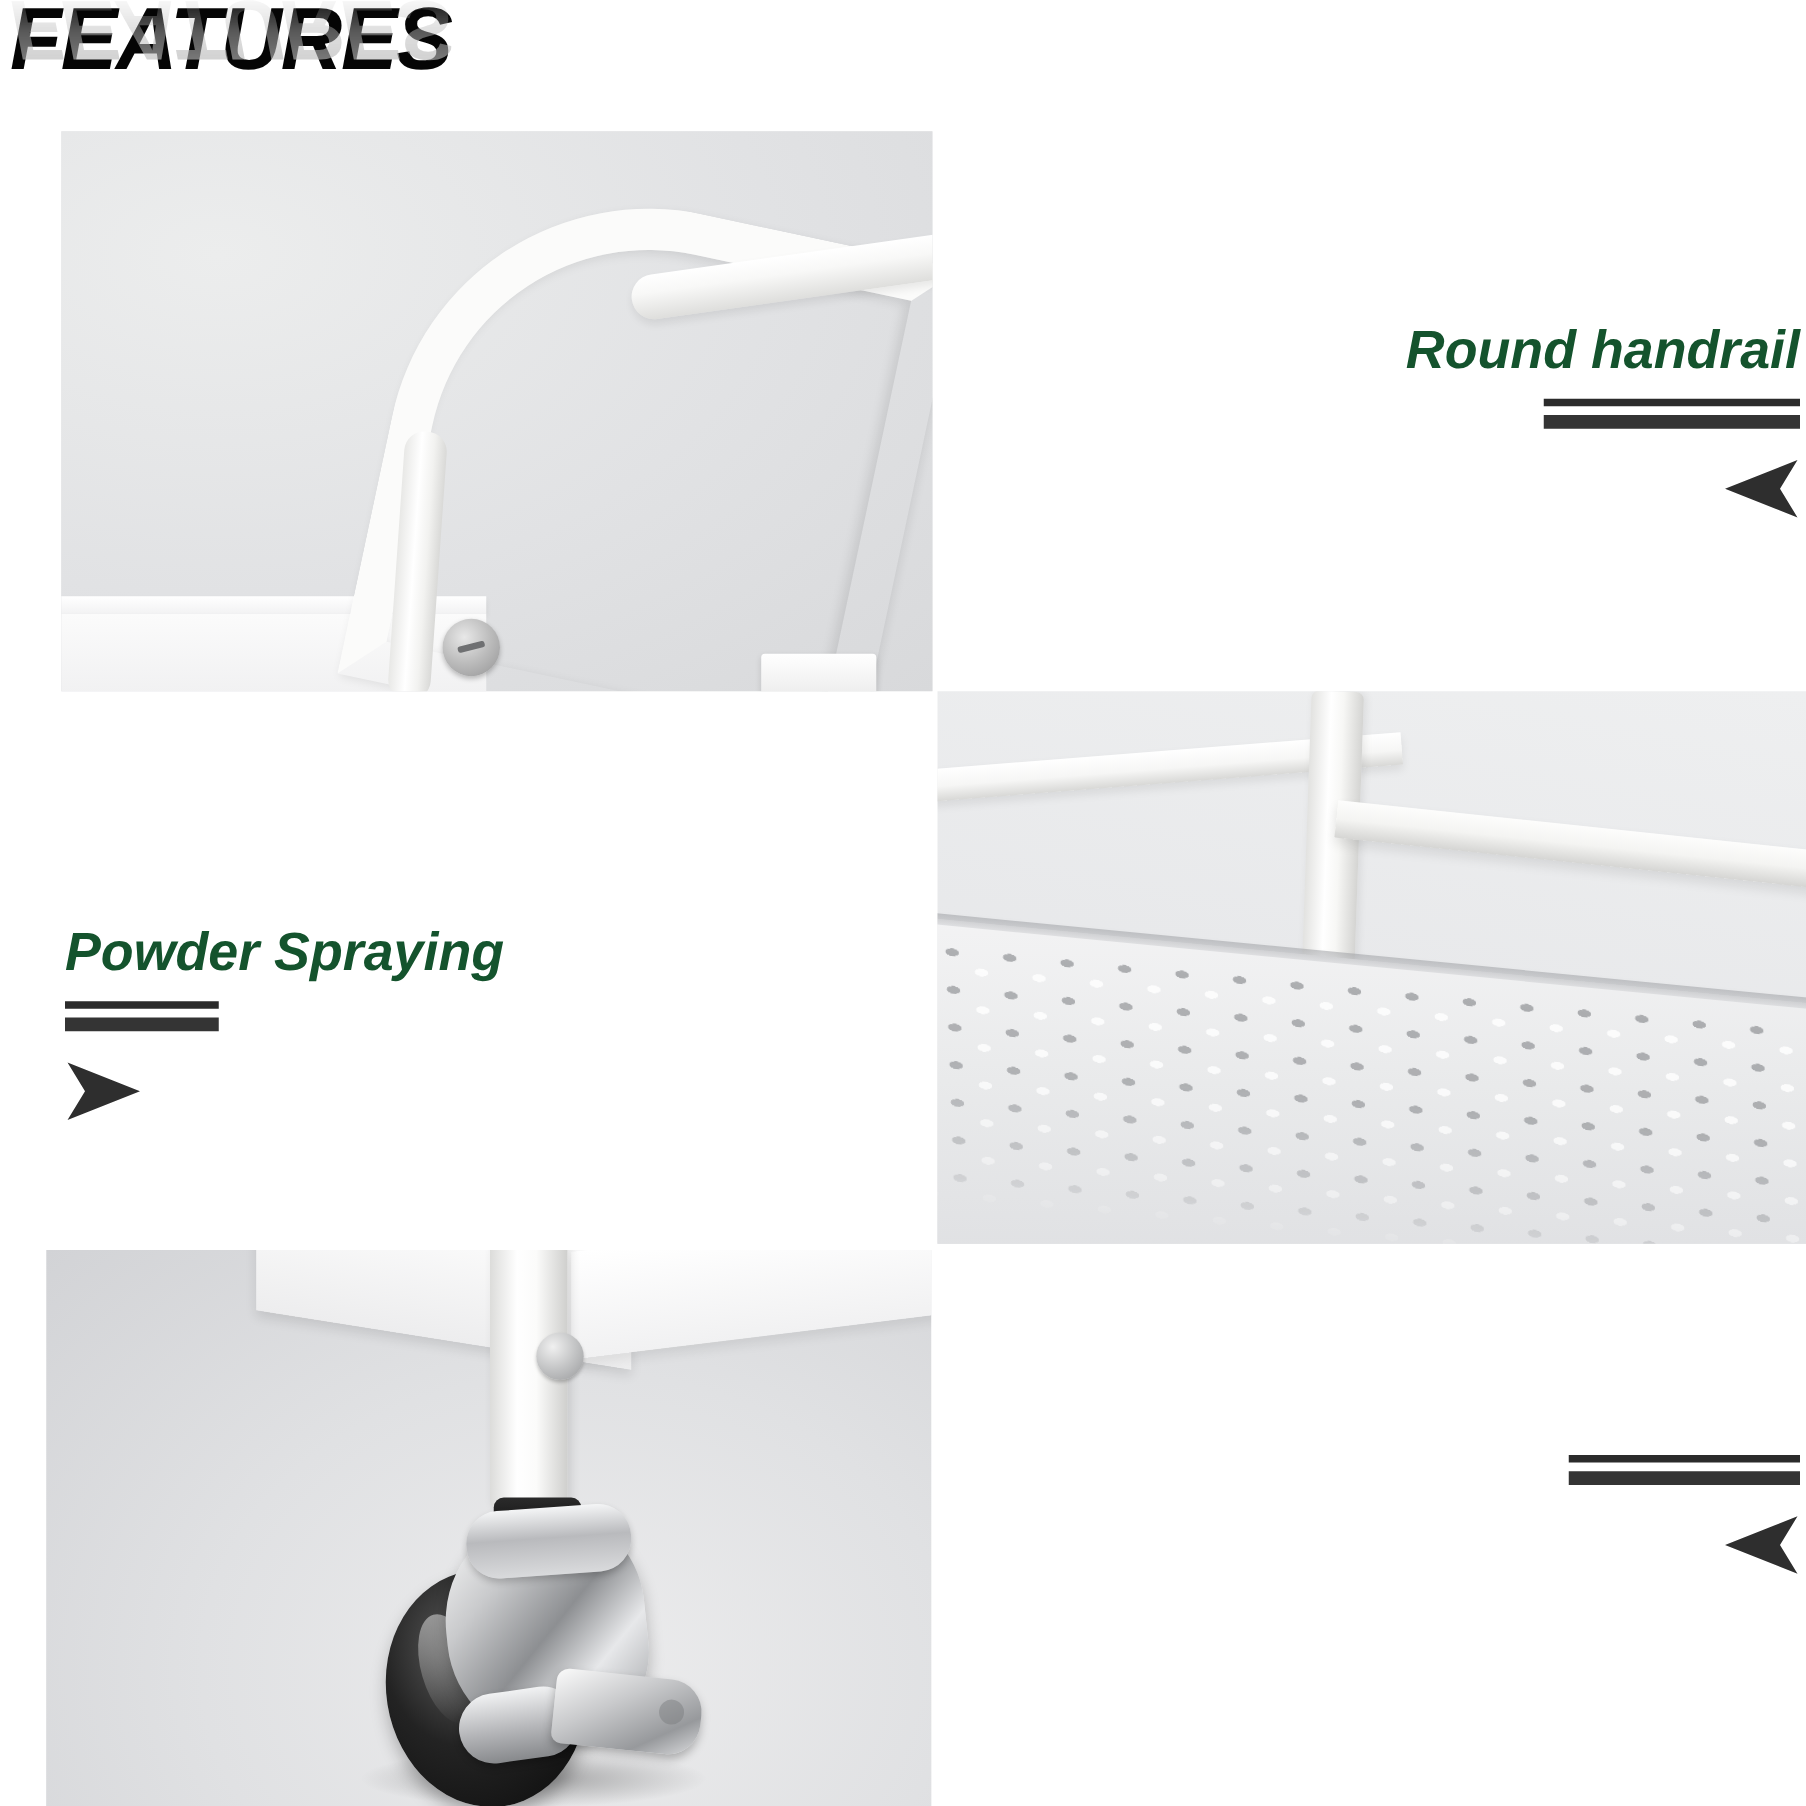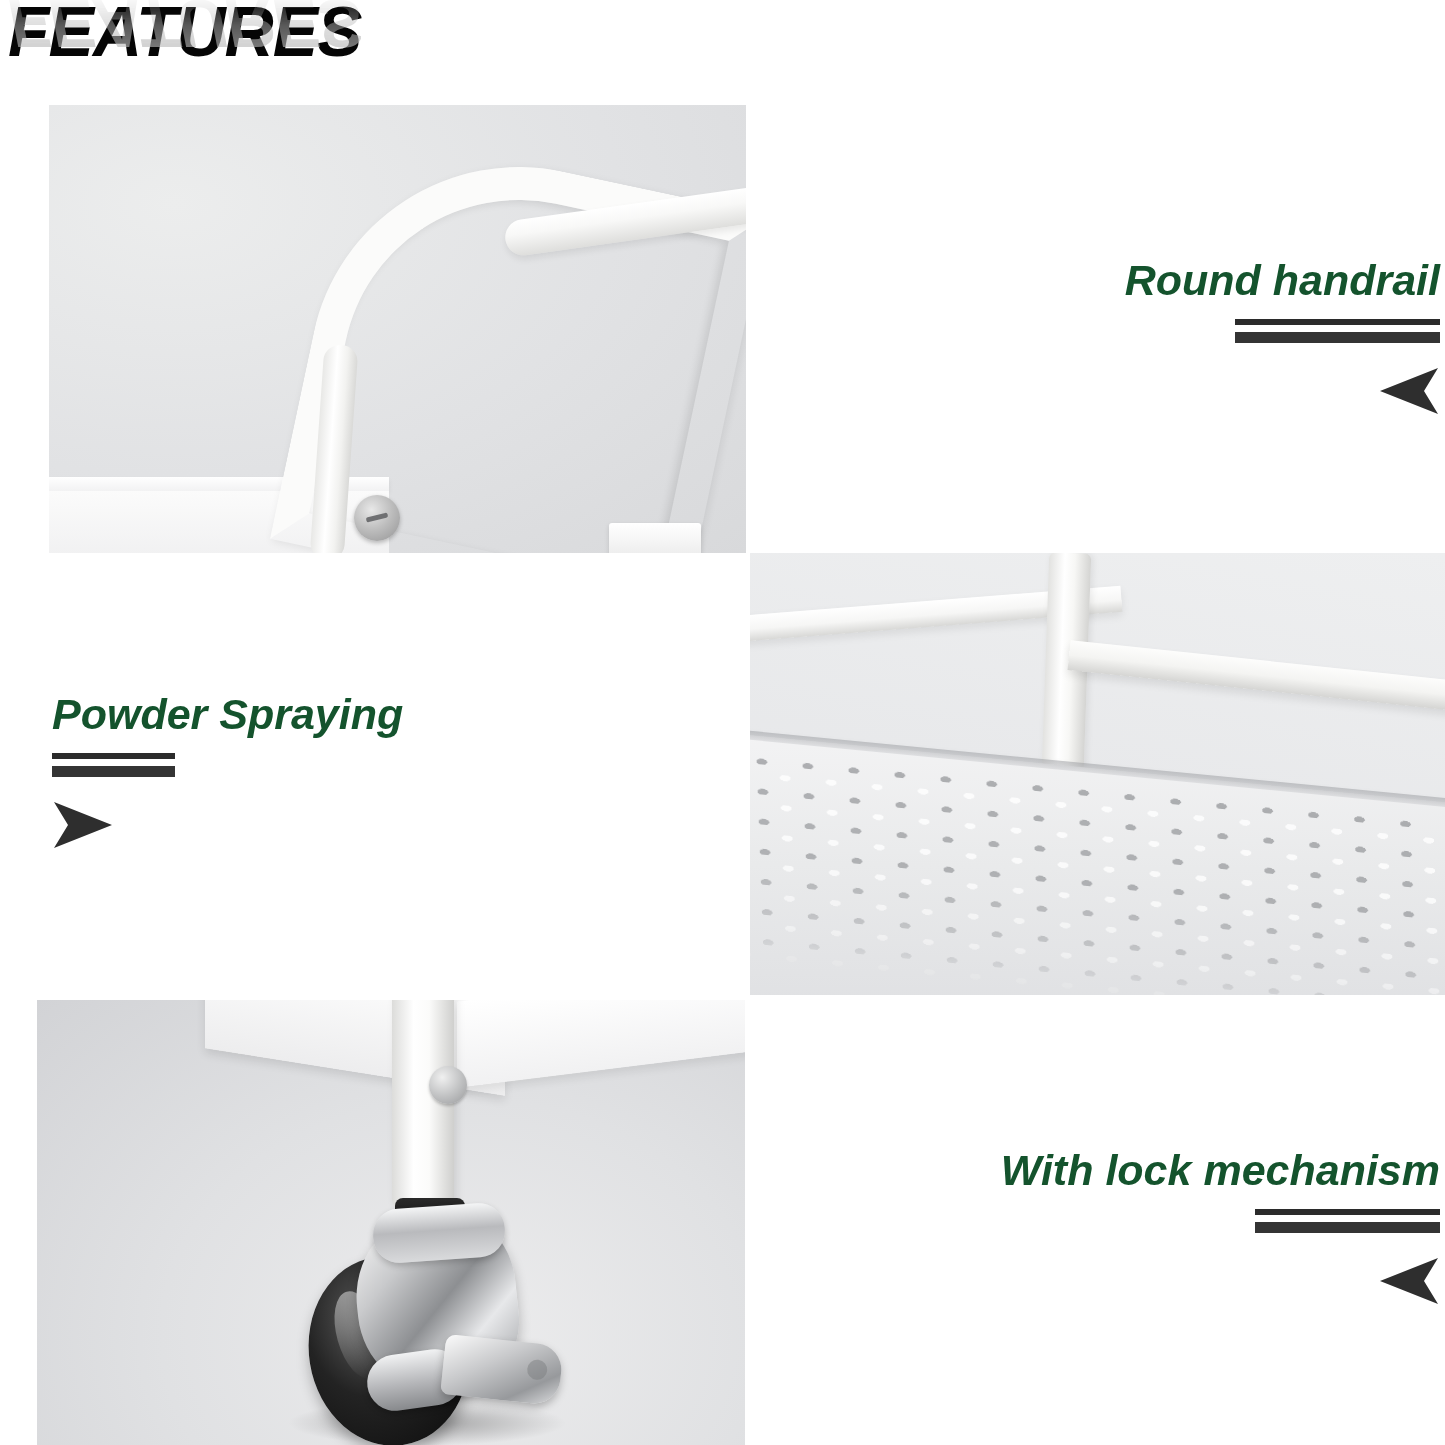--- a/index.html
+++ b/index.html
@@ -211,21 +211,21 @@
   .rule { margin-top:16px; }
   .rule .l1 { height:6px; background:#2b2b2b; }
   .rule .l2 { height:11px; background:#343434; margin-top:7px; }
   .arrow { margin-top:24px; width:62px; height:48px; }
   .arrow svg { display:block; width:62px; height:48px; }
 
   #callout-handrail { right:5px; top:258px; text-align:right; }
   #callout-handrail .rule { width:205px; margin-left:auto; }
   #callout-handrail .arrow { margin-left:auto; }
 
-  #callout-powder { left:52px; top:692px; text-align:right; }
+  #callout-powder { left:52px; top:740px; text-align:right; }
   #callout-powder .rule { width:123px; }
 
   #callout-lock { right:5px; top:1148px; text-align:right; }
   #callout-lock .rule { width:185px; margin-left:auto; }
   #callout-lock .arrow { margin-left:auto; }
 </style>
 </head>
 <body>
 
 <div id="title-block">
@@ -289,21 +289,20 @@
     <div class="l2"></div>
   </div>
   <div class="arrow">
     <svg viewBox="0 0 62 48" xmlns="http://www.w3.org/2000/svg" aria-hidden="true">
       <path d="M60 24 L2 1 L16 24 L2 47 Z" fill="#2e2e2e"></path>
     </svg>
   </div>
 </div>
 
 <div class="callout" id="callout-lock">
-  <div class="label">With lock mechanism</div>
   <div class="rule">
     <div class="l1"></div>
     <div class="l2"></div>
   </div>
   <div class="arrow">
     <svg viewBox="0 0 62 48" xmlns="http://www.w3.org/2000/svg" aria-hidden="true">
       <path d="M2 24 L60 1 L46 24 L60 47 Z" fill="#2e2e2e"></path>
     </svg>
   </div>
 </div>

